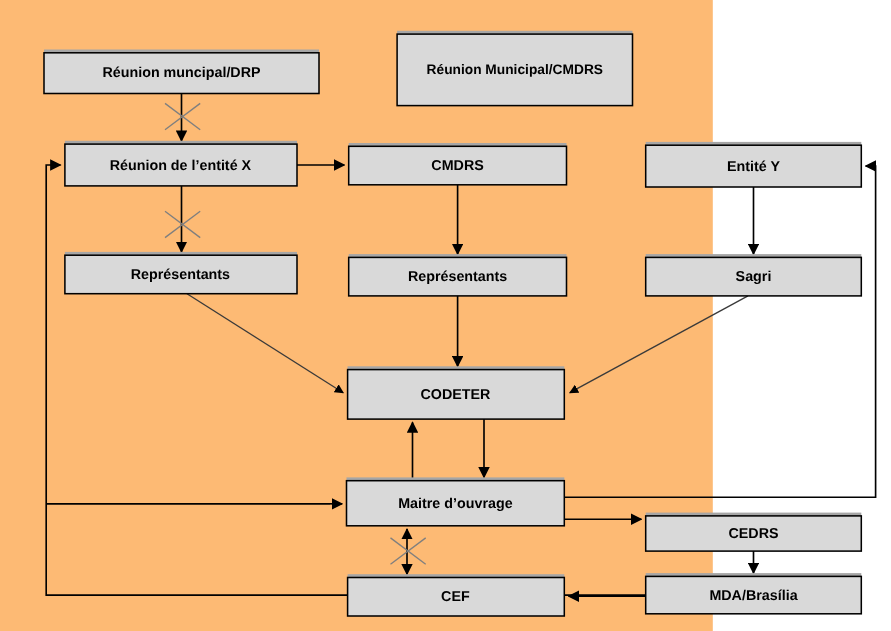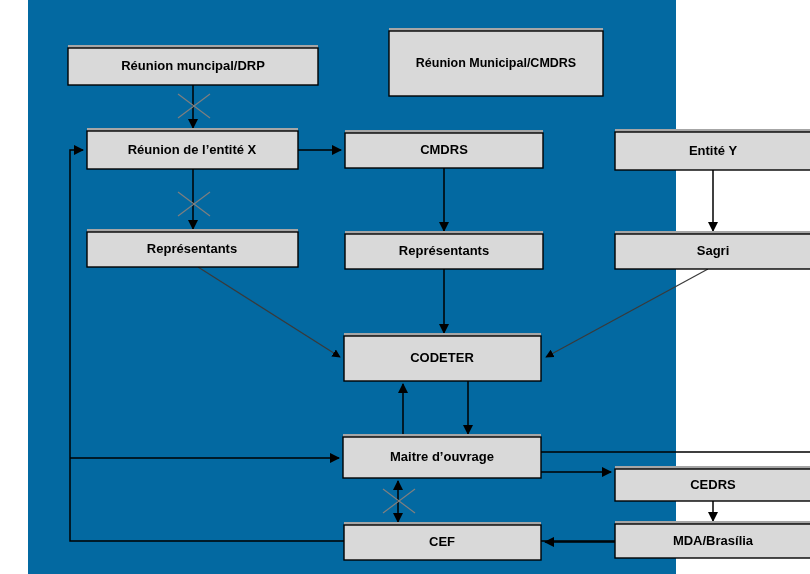--- a/index.html
+++ b/index.html
@@ -10,22 +10,21 @@
   body {
     width: 810px;
     height: 574px;
     font-family: "Liberation Sans", sans-serif;
     overflow: hidden;
   }
   #diagram-root {
     position: relative;
     width: 648px;
     height: 574px;
-    background: #0369a1;
-    margin-left: 28px;
+    background: #fdba74;
   }
   svg.flow {
     position: absolute;
     left: 0;
     top: 0;
     width: 810px;
     height: 574px;
   }
   .node-rect {
     fill: #d9d9d9;

